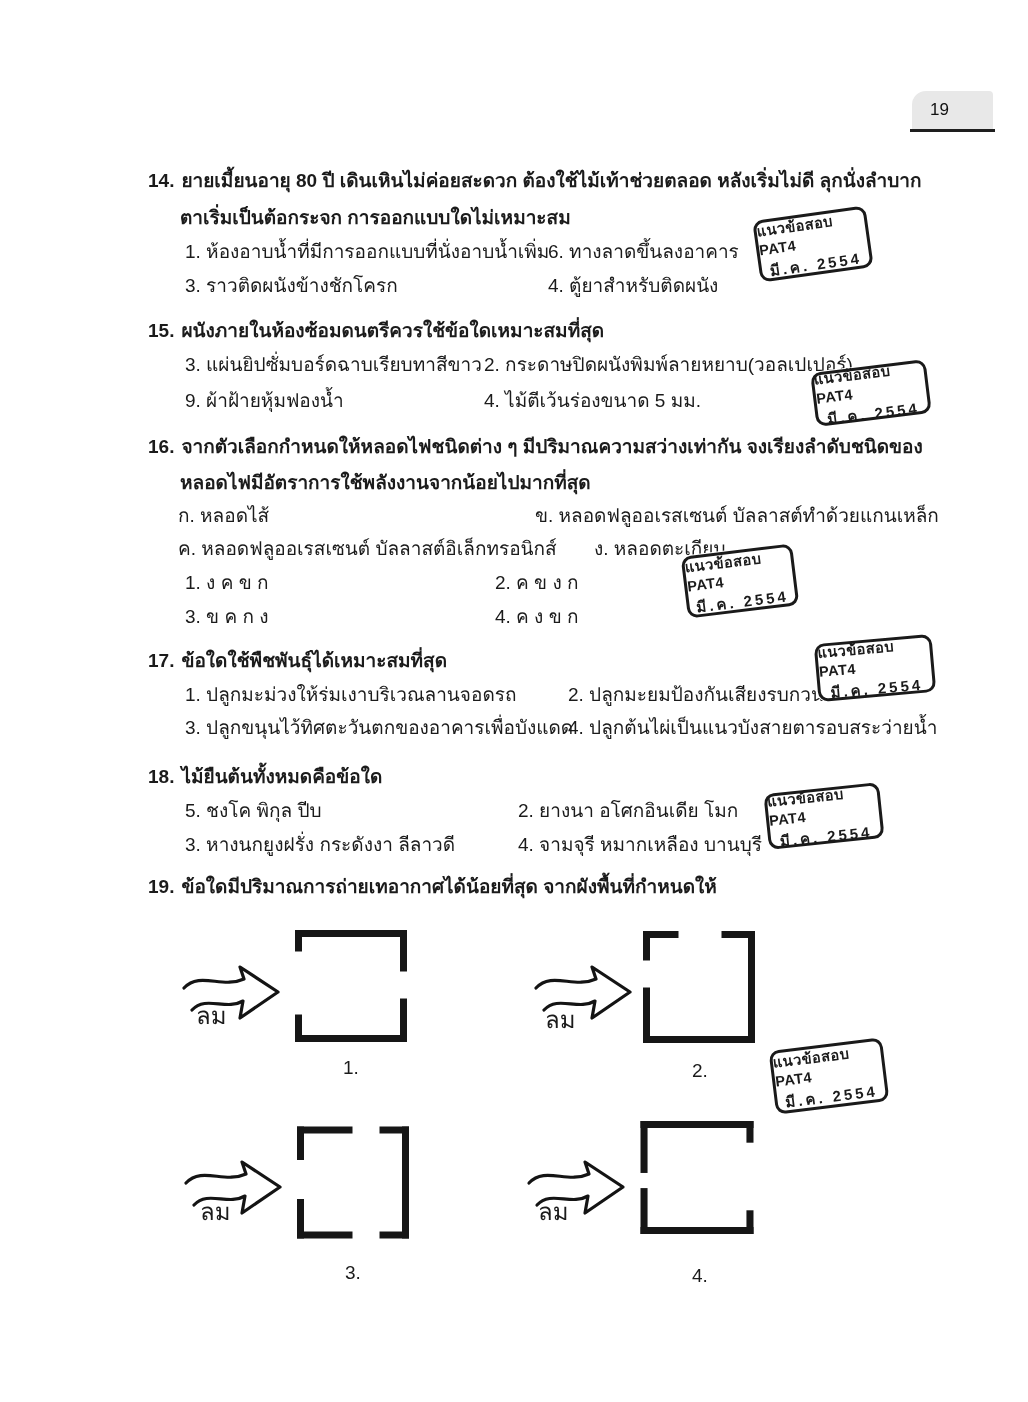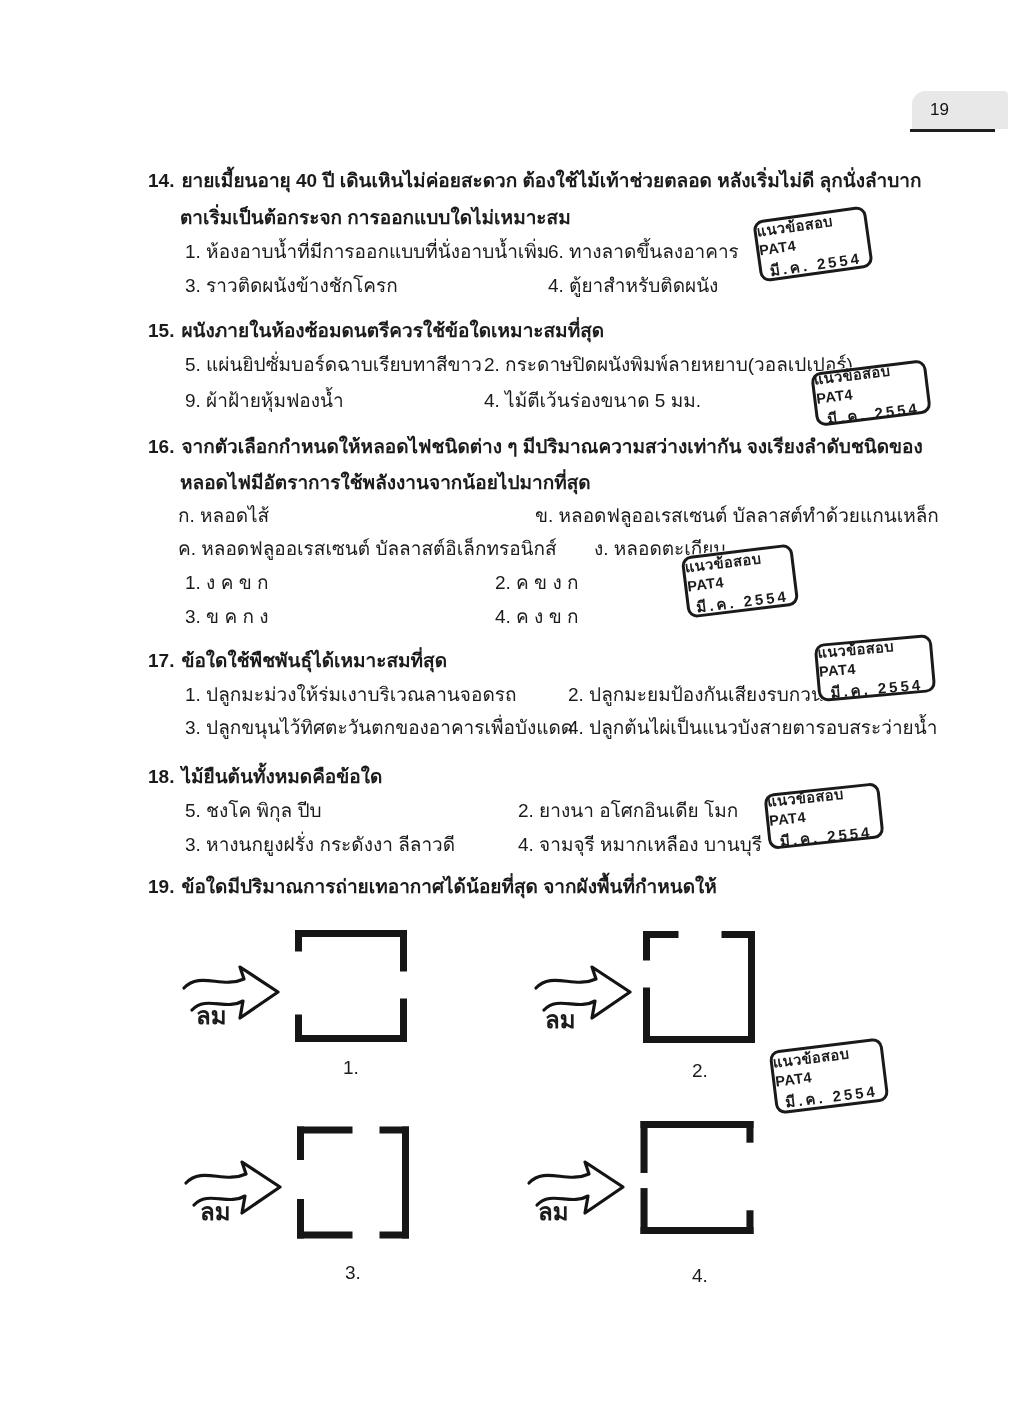--- a/index.html
+++ b/index.html
@@ -9,65 +9,65 @@
     overflow:hidden;
   }
   .abs { position:absolute; white-space:nowrap; }
   .qtitle { font-size:19px; font-weight:700; }
   .opt { font-size:19px; font-weight:400; }
   .lettered { font-size:19px; font-weight:400; }
   .qnum { display:inline-block; margin-right:7px; }
 
   
   .page-tab {
-    position:absolute; left:912px; top:91px; width:96px; height:38px;
+    position:absolute; left:912px; top:91px; width:81px; height:38px;
     background:#e8e8e8; border-radius:14px 4px 0 0;
     display:flex; align-items:center; padding-left:18px; box-sizing:border-box;
     font-size:17px; color:#111;
   }
   .page-tab-line {
     position:absolute; left:910px; top:129px; width:85px; height:3px; background:#1e1e1e;
   }
 
   
   .stamp {
     position:absolute; border:3px solid #1a1a1a; border-radius:10px; background:#fff;
     display:flex; flex-direction:column; align-items:center; justify-content:center;
     box-sizing:border-box; box-shadow:0 0 0 1px #fff;
   }
   .stamp .l1 { font-size:14.5px; font-weight:600; letter-spacing:0.5px; }
   .stamp .l2 { font-size:15px; font-weight:600; letter-spacing:3px; margin-top:2px; }
 
   
   svg.room line { stroke:#161616; stroke-width:7; stroke-linecap:square; }
   svg.arrow path { stroke:#141414; stroke-width:3.2; fill:none; stroke-linecap:round; stroke-linejoin:round; }
-  .wind-label { font-size:24px; font-weight:700; }
+  .wind-label { font-size:24px; font-weight:400; }
   .diag-label { font-size:19px; }
 </style>
 </head>
 <body>
 
 <div class="page-tab">
   <span>19</span>
 </div>
 <div class="page-tab-line"></div>
 
 <div class="abs qtitle" style="left:148px;top:165px">
-  <span class="qnum">14.</span><span>ยายเมี้ยนอายุ 40 ปี เดินเหินไม่ค่อยสะดวก ต้องใช้ไม้เท้าช่วยตลอด หลังเริ่มไม่ดี ลุกนั่งลำบาก</span>
+  <span class="qnum">14.</span><span>ยายเมี้ยนอายุ 80 ปี เดินเหินไม่ค่อยสะดวก ต้องใช้ไม้เท้าช่วยตลอด หลังเริ่มไม่ดี ลุกนั่งลำบาก</span>
 </div>
 <div class="abs qtitle" style="left:180px;top:202px">ตาเริ่มเป็นต้อกระจก การออกแบบใดไม่เหมาะสม</div>
 <div class="abs opt" style="left:185px;top:236px">1. ห้องอาบน้ำที่มีการออกแบบที่นั่งอาบน้ำเพิ่ม</div>
 <div class="abs opt" style="left:548px;top:236px">6. ทางลาดขึ้นลงอาคาร</div>
 <div class="abs opt" style="left:185px;top:270px">3. ราวติดผนังข้างชักโครก</div>
 <div class="abs opt" style="left:548px;top:270px">4. ตู้ยาสำหรับติดผนัง</div>
 
 <div class="abs qtitle" style="left:148px;top:315px">
   <span class="qnum">15.</span><span>ผนังภายในห้องซ้อมดนตรีควรใช้ข้อใดเหมาะสมที่สุด</span>
 </div>
-<div class="abs opt" style="left:185px;top:349px">5. แผ่นยิปซั่มบอร์ดฉาบเรียบทาสีขาว</div>
+<div class="abs opt" style="left:185px;top:349px">3. แผ่นยิปซั่มบอร์ดฉาบเรียบทาสีขาว</div>
 <div class="abs opt" style="left:484px;top:349px">2. กระดาษปิดผนังพิมพ์ลายหยาบ(วอลเปเปอร์)</div>
 <div class="abs opt" style="left:185px;top:385px">9. ผ้าฝ้ายหุ้มฟองน้ำ</div>
 <div class="abs opt" style="left:484px;top:385px">4. ไม้ตีเว้นร่องขนาด 5 มม.</div>
 
 <div class="abs qtitle" style="left:148px;top:431px">
   <span class="qnum">16.</span><span>จากตัวเลือกกำหนดให้หลอดไฟชนิดต่าง ๆ มีปริมาณความสว่างเท่ากัน จงเรียงลำดับชนิดของ</span>
 </div>
 <div class="abs qtitle" style="left:180px;top:467px">หลอดไฟมีอัตราการใช้พลังงานจากน้อยไปมากที่สุด</div>
 <div class="abs lettered" style="left:178px;top:500px">ก. หลอดไส้</div>
 <div class="abs lettered" style="left:535px;top:500px">ข. หลอดฟลูออเรสเซนต์ บัลลาสต์ทำด้วยแกนเหล็ก</div>

